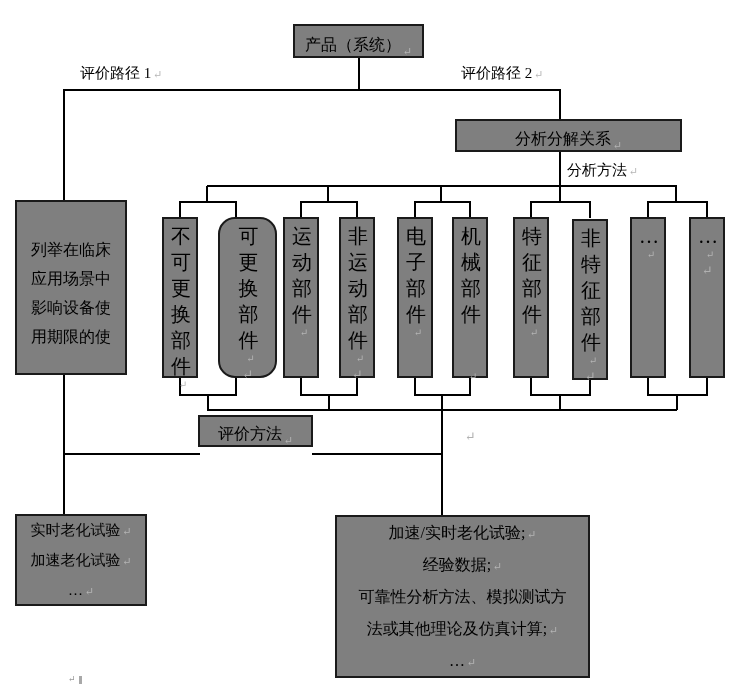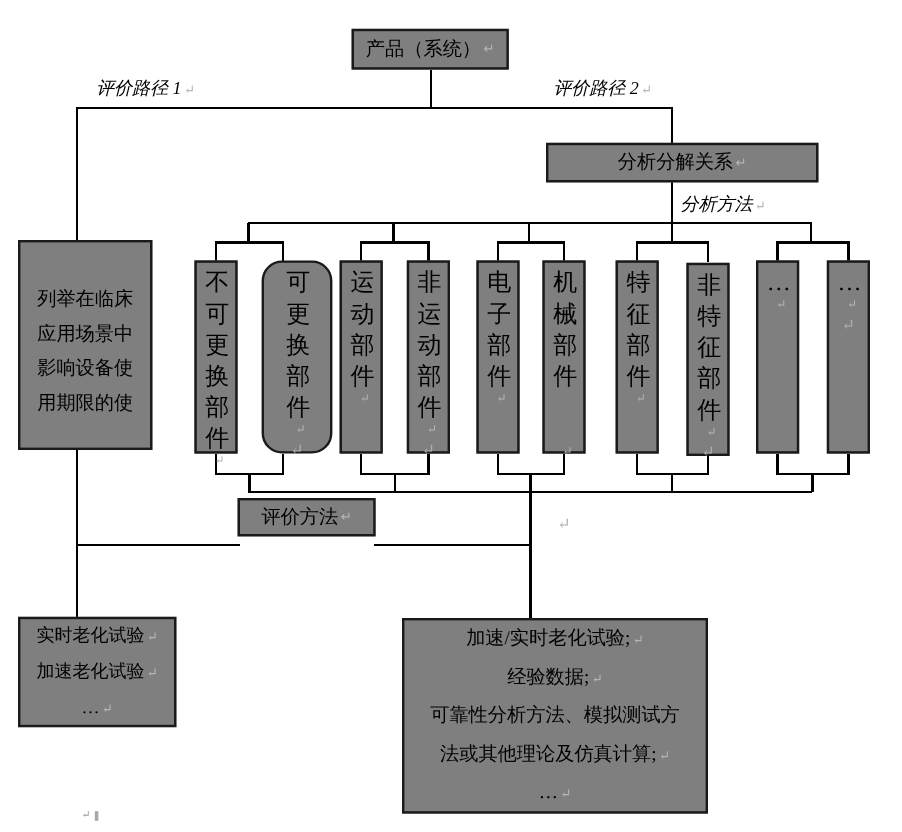--- a/index.html
+++ b/index.html
@@ -5,22 +5,22 @@
   html,body{margin:0;padding:0;background:#ffffff;}
   .canvas{
     position:relative;width:752px;height:693px;background:#ffffff;overflow:hidden;
     font-family:"Liberation Serif","DejaVu Serif",serif;color:#000;
   }
   .lines{position:absolute;left:0;top:0;}
   .box{
     position:absolute;background:#7f7f7f;border:2px solid #1a1a1a;
     box-sizing:border-box;color:#000;
   }
-  .hbox{display:flex;align-items:center;justify-content:center;font-size:16px;white-space:nowrap;font-family:Liberation Serif, serif;}
-  .flabel{position:absolute;font-size:15px;color:#000;white-space:nowrap;font-style:italic;}
+  .hbox{display:flex;align-items:flex-end;justify-content:center;font-size:16px;white-space:nowrap;}
+  .flabel{position:absolute;font-size:15px;color:#000;white-space:nowrap;}
   .ret{color:#b5b5b5;font-size:11px;margin-left:2px;line-height:10px;}
   .vbox{
     display:flex;flex-direction:column;align-items:center;padding-top:4px;
   }
   .vlabel{
     width:18px;word-break:break-all;line-height:26px;font-size:20px;
     text-align:center;color:#000;
   }
   .vret{color:#b5b5b5;font-size:10px;line-height:12px;margin-left:6px;}
   .vret2{color:#b0b0b0;font-size:13px;line-height:16px;margin-top:2px;}

